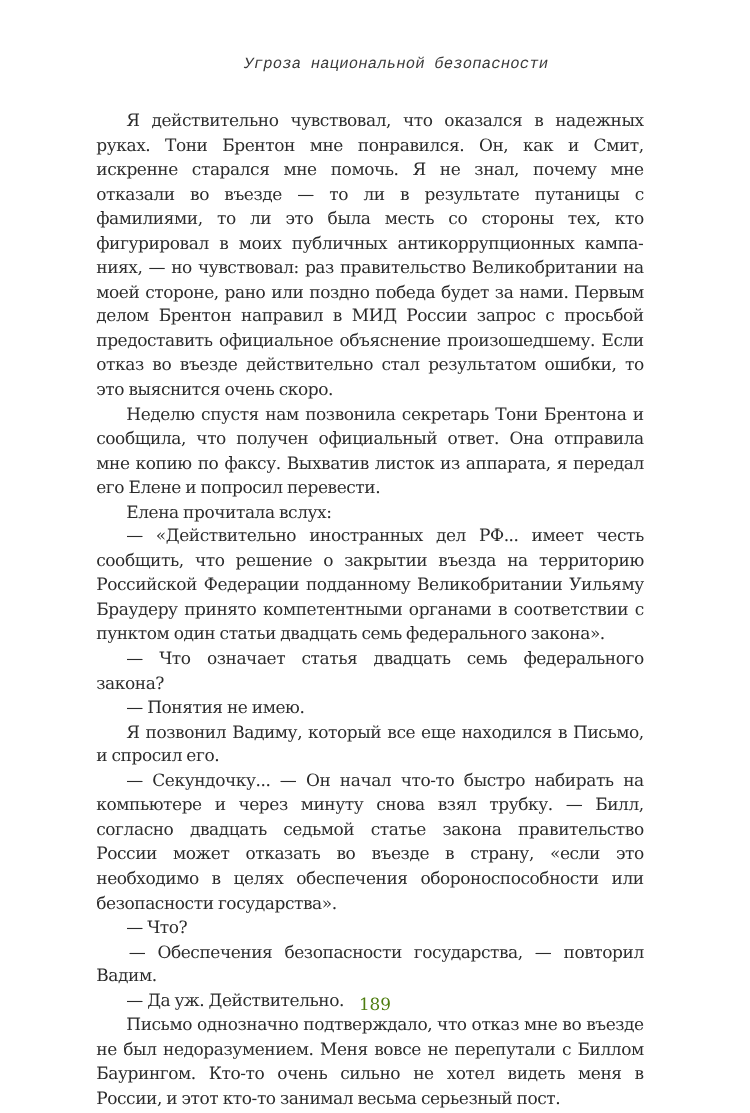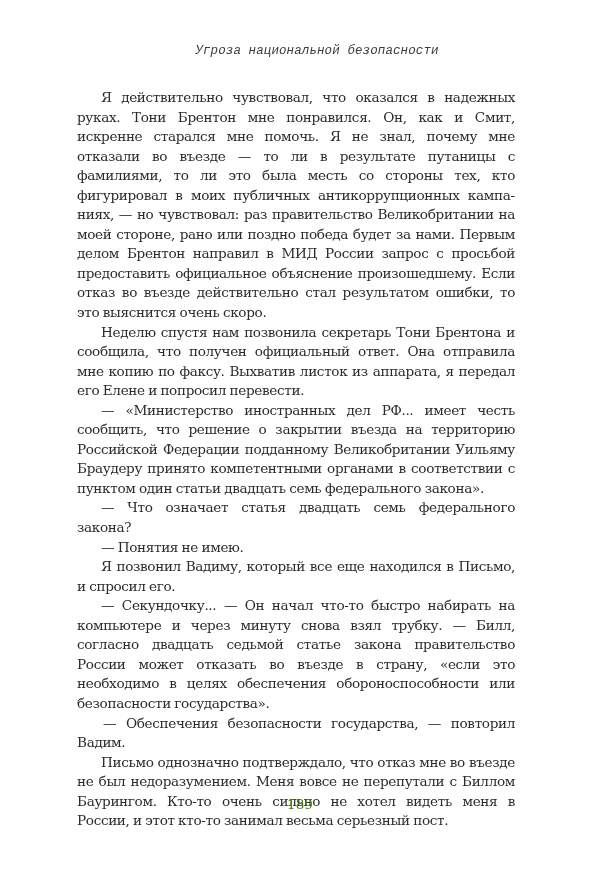--- a/index.html
+++ b/index.html
@@ -60,22 +60,25 @@
     }
   </style>
 </head>
 <body>
 
 <div class="running-head">Угроза национальной безопасности</div>
 
 <div class="body-text">
   <p>Я действительно чувствовал, что оказался в надежных руках. Тони Брентон мне понравился. Он, как и Смит, искренне старался мне помочь. Я не знал, почему мне отказали во въезде — то ли в ре­зультате путаницы с фамилиями, то ли это была месть со стороны тех, кто фигурировал в моих публичных антикоррупционных кампа­ниях, — но чувствовал: раз правительство Великобритании на моей стороне, рано или поздно победа будет за нами. Первым делом Брен­тон направил в МИД России запрос с просьбой предоставить офи­циальное объяснение произошедшему. Если отказ во въезде дей­ствительно стал результатом ошибки, то это выяснится очень скоро.</p>
   <p>Неделю спустя нам позвонила секретарь Тони Брентона и со­общила, что получен официальный ответ. Она отправила мне ко­пию по факсу. Выхватив листок из аппарата, я передал его Елене и попросил перевести.</p>
-  <p>— «Министерство иностранных дел РФ... имеет честь сообщить, что решение о закрытии въезда на территорию Российской Фе­дерации подданному Великобритании Уильяму Браудеру принято компетентными органами в соответствии с пунктом один статьи двадцать семь федерального закона».</p>
+  <p>Елена прочитала вслух:</p>
+  <p>— «Действительно иностранных дел РФ... имеет честь сообщить, что решение о закрытии въезда на территорию Российской Фе­дерации подданному Великобритании Уильяму Браудеру принято компетентными органами в соответствии с пунктом один статьи двадцать семь федерального закона».</p>
   <p>— Что означает статья двадцать семь федерального закона?</p>
   <p>— Понятия не имею.</p>
   <p>Я позвонил Вадиму, который все еще находился в Письмо, и спросил его.</p>
   <p>— Секундочку... — Он начал что-то быстро набирать на компью­тере и через минуту снова взял трубку. — Билл, согласно двадцать седьмой статье закона правительство России может отказать во въезде в страну, «если это необходимо в целях обеспечения оборо­носпособности или безопасности государства».</p>
+  <p>— Что?</p>
   <p class="extra-indent">— Обеспечения безопасности государства, — повторил Вадим.</p>
+  <p>— Да уж. Действительно.</p>
   <p>Письмо однозначно подтверждало, что отказ мне во въезде не был недоразумением. Меня вовсе не перепутали с Биллом Баурин­гом. Кто-то очень сильно не хотел видеть меня в России, и этот кто-то занимал весьма серьезный пост.</p>
 </div>
 
 <div class="page-number">189</div>
 
 </body></html>

